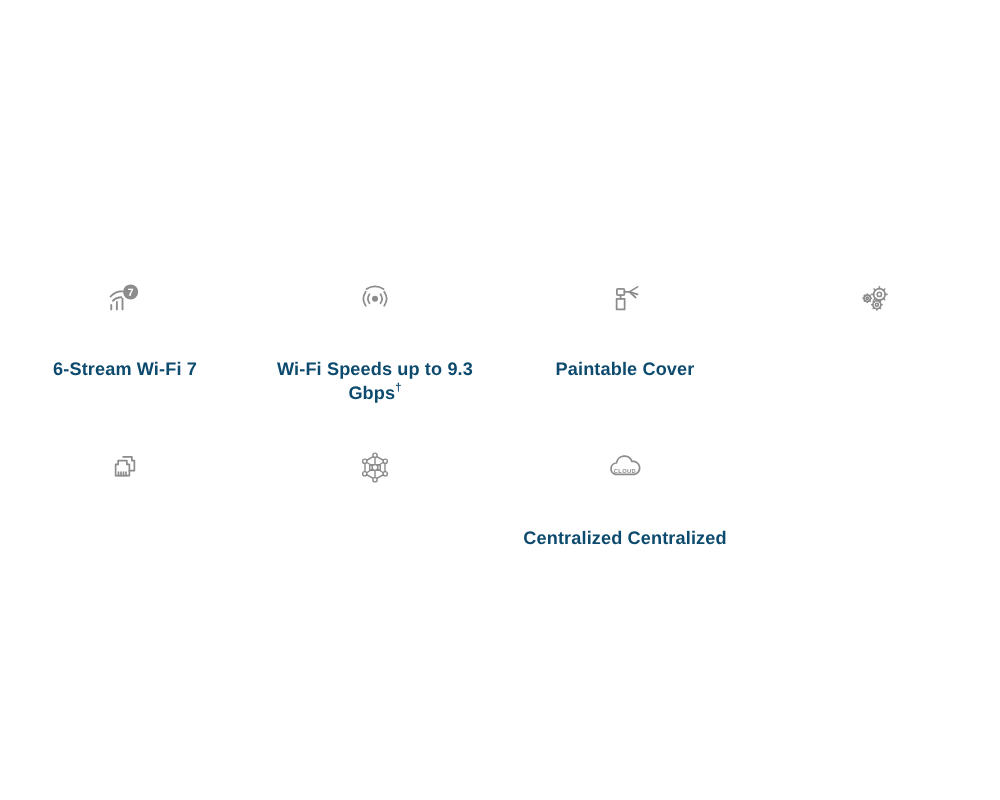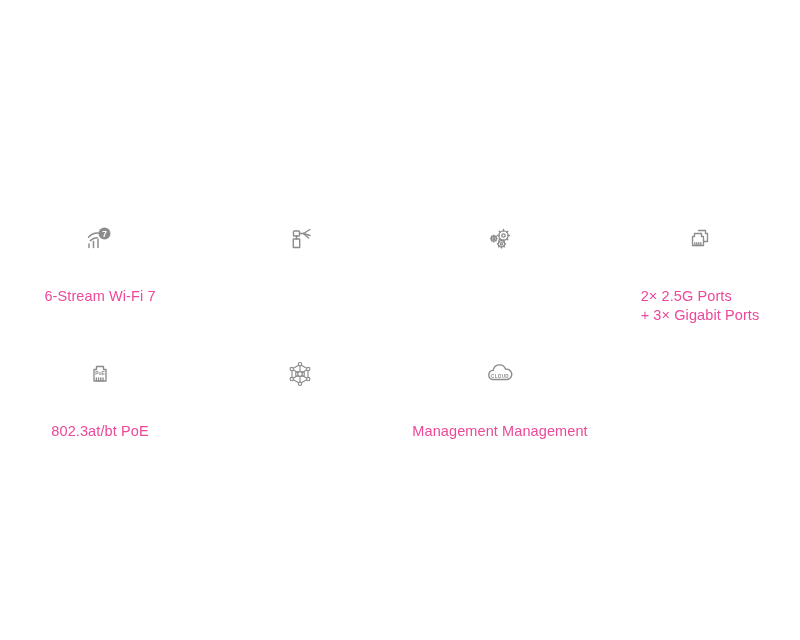--- a/index.html
+++ b/index.html
@@ -54,24 +54,25 @@
   }
 
   .feature-icon svg {
     display: block;
     overflow: visible;
   }
 
   .feature-label {
     font-size: 14.5px;
     line-height: 19px;
-    color: #ec4899;
+    color: #0c4a6e;
+    text-align: center;
     letter-spacing: 0.1px;
     white-space: pre-line;
-    font-weight: 400;
+    font-weight: 700;
   }
 
   .feature-label .sup {
     font-size: 9px;
     vertical-align: super;
     line-height: 0;
   }
 </style>
 </head>
 <body>
@@ -89,32 +90,50 @@
           <path d="M5.4 16.6 C7.2 14.8 9.6 13.8 12.1 13.8"></path>
           <circle cx="19.5" cy="9.5" r="6" fill="currentColor" stroke="none"></circle>
           <text x="19.5" y="13.1" font-family="Liberation Sans, sans-serif" font-size="8.4" font-weight="700" fill="#ffffff" stroke="none" text-anchor="middle">7</text>
         </svg>
       </span>
       <span class="feature-label">
         <span>6-Stream Wi-Fi 7</span><span class="sup"></span>
       </span>
     </div>
 
+    <div class="feature-cell">
+      <span class="feature-icon">
+        <svg width="30" height="30" viewBox="0 0 30 30" fill="none" stroke="currentColor" stroke-width="1.4" stroke-linecap="round">
+          <circle cx="15" cy="15" r="2.4" fill="currentColor" stroke="none"></circle>
+          <path d="M10.6 18.6 A6.2 6.2 0 0 1 10.6 11.4"></path>
+          <path d="M19.4 11.4 A6.2 6.2 0 0 1 19.4 18.6"></path>
+          <path d="M7.6 20.6 A10 10 0 0 1 7.6 9.4"></path>
+          <path d="M22.4 9.4 A10 10 0 0 1 22.4 20.6"></path>
+          <path d="M8.2 7.2 A13 13 0 0 1 21.8 7.2"></path>
+        </svg>
+      </span>
+      <span class="feature-label">
+        <span>Wi-Fi Speeds up to 9.3 Gbps</span><span class="sup">†</span>
+      </span>
+    </div>
 
     <div class="feature-cell">
       <span class="feature-icon">
         <svg width="30" height="30" viewBox="0 0 30 30" fill="none" stroke="currentColor" stroke-width="1.4" stroke-linecap="round" stroke-linejoin="round">
           <rect x="8.5" y="7" width="6" height="5" rx="0.8"></rect>
           <path d="M14.5 9.5 L18.5 9.5"></path>
           <path d="M11.5 12 L11.5 15"></path>
           <path d="M8.3 15 L14.7 15 L14.7 23.5 L8.3 23.5 Z" stroke-linejoin="round"></path>
           <path d="M18.5 9.5 L25 5.5"></path>
           <path d="M18.5 9.5 L25 11.5"></path>
           <path d="M18.5 9.5 L23.5 14"></path>
         </svg>
+      </span>
+      <span class="feature-label">
+        <span>Paintable Cover</span><span class="sup"></span>
       </span>
     </div>
 
     <div class="feature-cell">
       <span class="feature-icon">
         <svg width="30" height="30" viewBox="0 0 30 30" fill="none" stroke="currentColor" stroke-width="1.3">
           <g stroke-linejoin="round">
             <circle cx="18.5" cy="11.5" r="4.6"></circle>
             <circle cx="18.5" cy="11.5" r="1.7"></circle>
             <path d="M18.5 5.4 L18.5 7.0 M18.5 16.0 L18.5 17.6 M12.4 11.5 L14.0 11.5 M23.0 11.5 L24.6 11.5
@@ -137,38 +156,22 @@
     </div>
 
     <div class="feature-cell">
       <span class="feature-icon">
         <svg width="30" height="30" viewBox="0 0 30 30" fill="none" stroke="currentColor" stroke-width="1.35" stroke-linejoin="round" stroke-linecap="round">
           <path d="M13.5 6.5 L20.5 6.5 L20.5 9.5 L22.5 9.5 L22.5 17.5 L18.5 17.5"></path>
           <path d="M9.5 9.5 L16.5 9.5 L16.5 12.5 L18.5 12.5 L18.5 21.5 L7.5 21.5 L7.5 12.5 L9.5 12.5 Z"></path>
           <path d="M9.8 21.5 L9.8 18.6 M11.8 21.5 L11.8 18.6 M13.8 21.5 L13.8 18.6 M15.8 21.5 L15.8 18.6"></path>
         </svg>
       </span>
-      <span class="feature-label">
-        <span>2× 2.5G Ports
-+ 3× Gigabit Ports</span><span class="sup"></span>
-      </span>
-    </div>
-
-    <div class="feature-cell">
-      <span class="feature-icon">
-        <svg width="30" height="30" viewBox="0 0 30 30" fill="none" stroke="currentColor" stroke-width="1.35" stroke-linejoin="round" stroke-linecap="round">
-          <path d="M11.5 7.5 L18.5 7.5 L18.5 10.5 L21 10.5 L21 22 L9 22 L9 10.5 L11.5 10.5 Z"></path>
-          <path d="M11.4 22 L11.4 18.8 M13.6 22 L13.6 18.8 M15.8 22 L15.8 18.8 M18.0 22 L18.0 18.8"></path>
-          <text x="15" y="16" font-family="Liberation Sans, sans-serif" font-size="5" font-weight="700" fill="currentColor" stroke="none" text-anchor="middle">PoE</text>
-        </svg>
-      </span>
-      <span class="feature-label">
-        <span>802.3at/bt PoE</span><span class="sup"></span>
-      </span>
-    </div>
+    </div>
+
 
     <div class="feature-cell">
       <span class="feature-icon">
         <svg width="30" height="30" viewBox="0 0 30 30" fill="none" stroke="currentColor" stroke-width="1.15" stroke-linecap="round" stroke-linejoin="round">
           <path d="M15 5.5 L15 24.5"></path>
           <path d="M7 10 L23 20"></path>
           <path d="M23 10 L7 20"></path>
           <path d="M7 10 L15 5.5 L23 10 L23 20 L15 24.5 L7 20 Z"></path>
           <path d="M10.8 12.8 L19.2 12.8 L19.2 17.2 L10.8 17.2 Z"></path>
           <circle cx="15" cy="5.2" r="1.7" fill="#ffffff"></circle>
@@ -183,18 +186,18 @@
     </div>
 
     <div class="feature-cell">
       <span class="feature-icon">
         <svg width="30" height="30" viewBox="0 0 30 30" fill="none" stroke="currentColor" stroke-width="1.4" stroke-linecap="round" stroke-linejoin="round">
           <path d="M7.5 20.5 A4.6 4.6 0 0 1 8.2 11.4 A6.4 6.4 0 0 1 20.6 10.2 A4.9 4.9 0 0 1 22.4 20.5 Z"></path>
           <text x="15" y="19.3" font-family="Liberation Sans, sans-serif" font-size="4.6" font-weight="700" fill="currentColor" stroke="none" text-anchor="middle" letter-spacing="0.3">CLOUD</text>
         </svg>
       </span>
       <span class="feature-label">
-        <span>Management Management</span><span class="sup"></span>
+        <span>Centralized Centralized</span><span class="sup"></span>
       </span>
     </div>
 
   </div>
 </div>
 
 </body></html>

